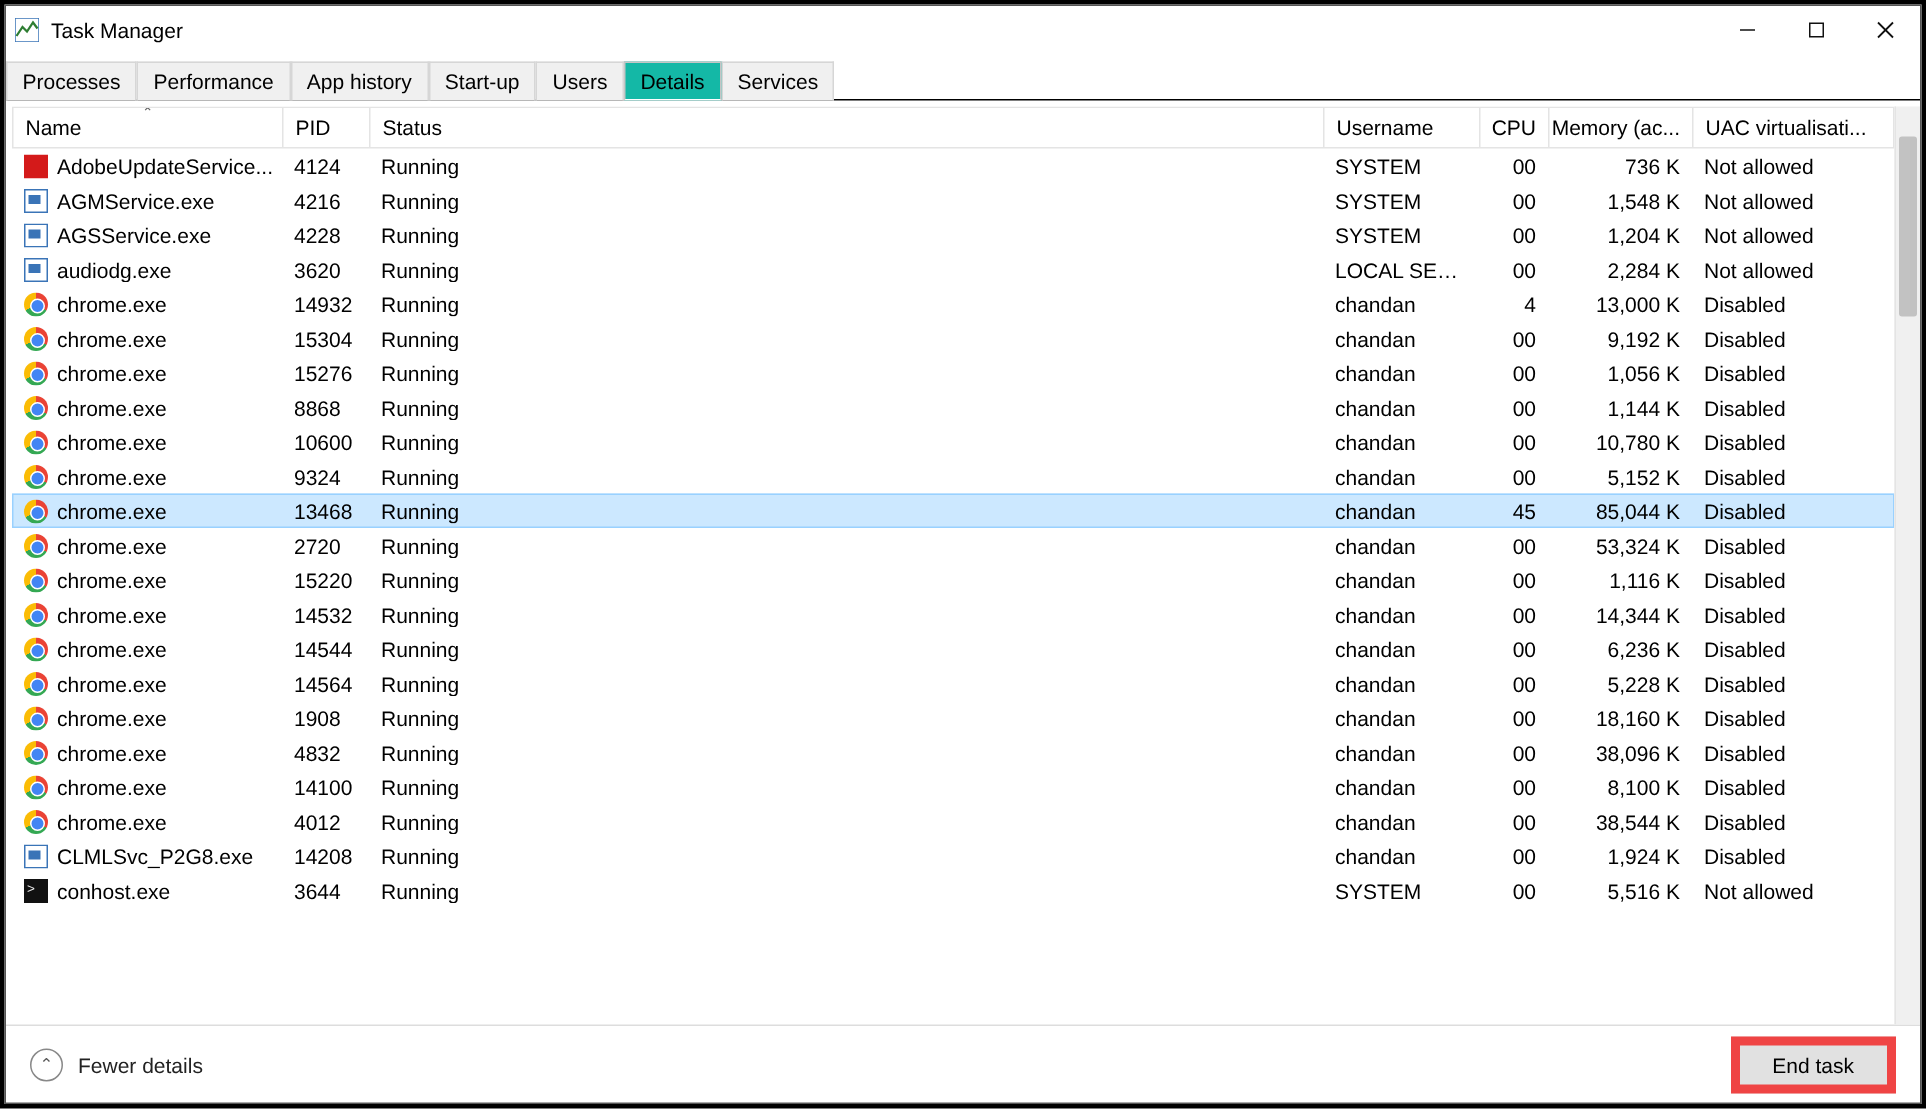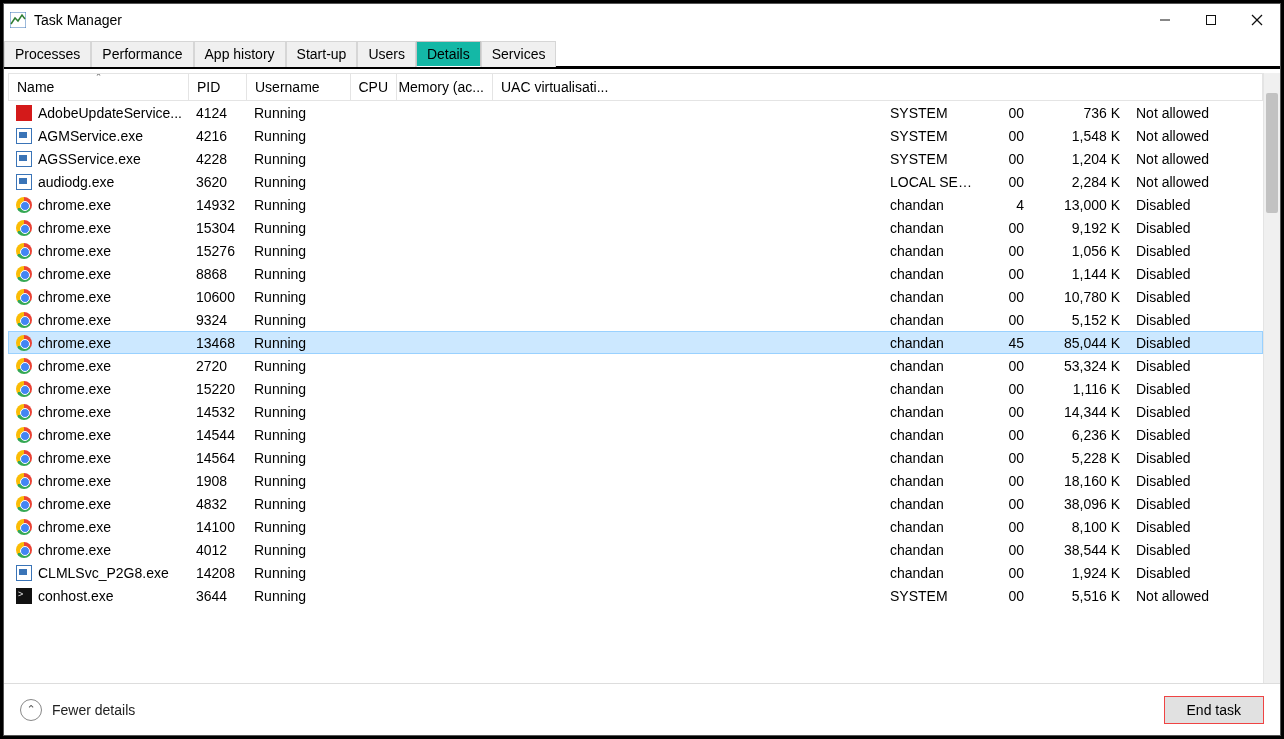--- a/index.html
+++ b/index.html
@@ -48,21 +48,21 @@
     align-items: center;
     padding-left: 8px;
     gap: 14px;
     font-size: 14px;
     color: #111;
   }
   .menubar span { cursor: default; }
   
   .tabstrip {
     display: flex;
-    border-bottom: 3px solid #000000;
+    border-bottom: 1px solid #000000;
     background: #fff;
     padding: 0;
     margin-top: 4px;
   }
   .tab {
     padding: 4px 10px;
     font-size: 14px;
     border: 1px solid transparent;
     border-bottom: none;
     background: #f0f0f0;
@@ -215,21 +215,21 @@
     font-size:14px; color:#222; cursor:default;
   }
   .fewer .circ {
     width:22px; height:22px; border:1px solid #888; border-radius:50%;
     display:flex; align-items:center; justify-content:center; font-size:11px; color:#555;
   }
   .end-btn {
     margin-left:auto;
     padding: 5px 22px;
     background:#e1e1e1;
-    border:1px solid #ef4444;
+    border:6px solid #ef4444;
     font-size:14px;
     cursor:default;
   }
 </style>
 </head>
 <body>
 
 <div class="window">
 
   <div class="titlebar">
@@ -272,20 +272,21 @@
   </div>
 
   <div class="table-wrap">
     <div class="details-table">
       <div class="thead">
         <div class="th name">
           <span class="sort-caret">⌃</span>
           <span>Name</span>
         </div>
         <div class="th pid">PID</div>
+        <div class="th status">Status</div>
         <div class="th user">Username</div>
         <div class="th cpu">CPU</div>
         <div class="th mem">Memory (ac...</div>
         <div class="th uac">UAC virtualisati...</div>
       </div>
       <div class="tbody" id="tbody">
           <div class="row">
             <div class="cell name">
               <span class="proc-icon adobe"></span>
               <span>AdobeUpdateService...</span>

